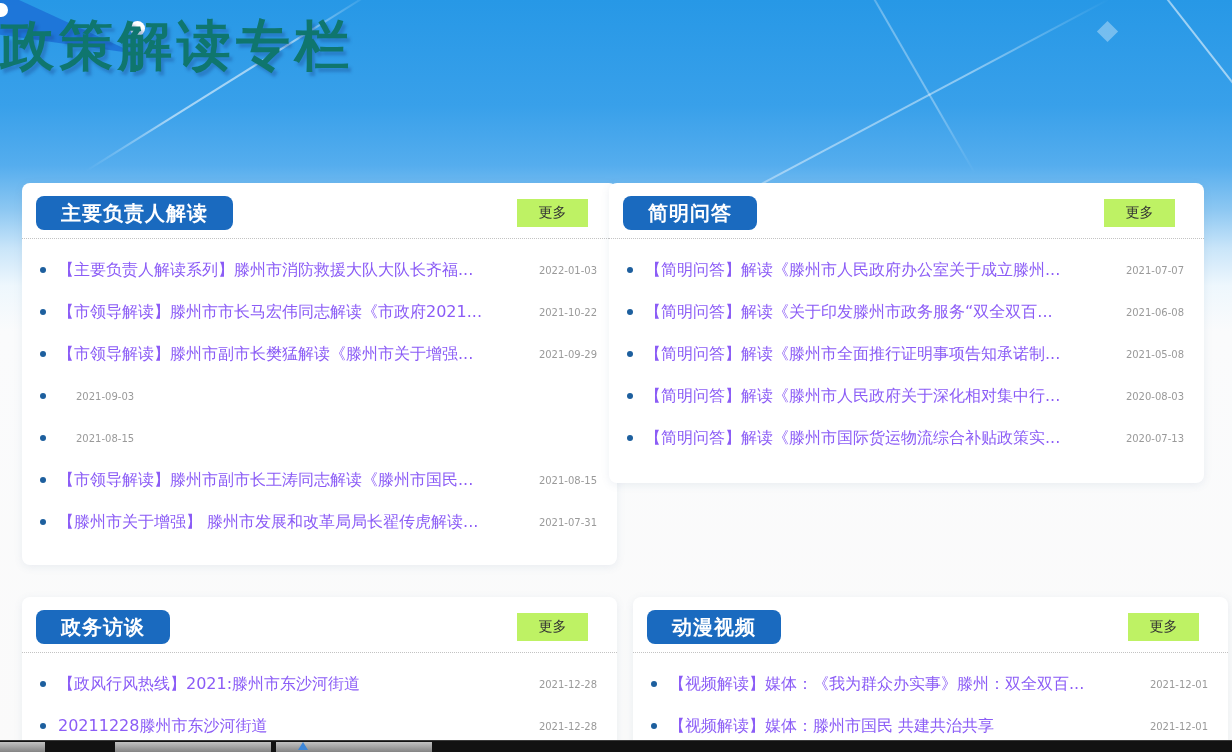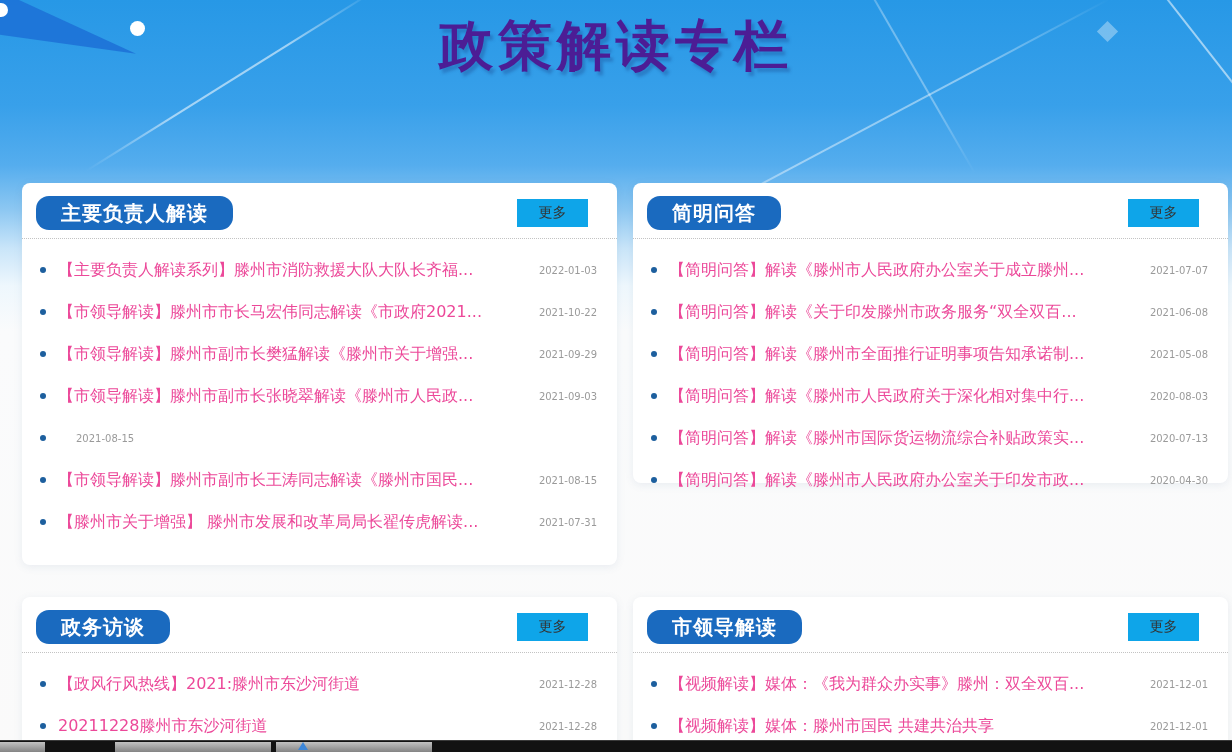--- a/index.html
+++ b/index.html
@@ -30,59 +30,59 @@
   .line { height:2px; background:linear-gradient(90deg,rgba(255,255,255,0) 0%,rgba(255,255,255,0.55) 30%,rgba(255,255,255,0.55) 70%,rgba(255,255,255,0) 100%); transform-origin:center; }
   .line1 { left:60px;  top:80px;  width:340px; transform:rotate(-32deg); }
   .line2 { left:620px; top:120px; width:520px; transform:rotate(-28deg); opacity:.8; }
   .line3 { left:1090px; top:40px; width:220px; transform:rotate(52deg); }
   .line4 { left:-40px; top:330px; width:420px; transform:rotate(-40deg); opacity:.6; }
   .line5 { left:780px; top:60px; width:260px; transform:rotate(60deg); opacity:.6; }
 
   
   .hero-title {
     position:absolute; left:0; top:10px; width:1232px;
-    text-align:center; color:#4c1d95; font-size:54px; font-weight:900;
+    text-align:left; color:#0f766e; font-size:54px; font-weight:900;
     letter-spacing:5px;
     text-shadow:3px 4px 3px rgba(25,70,140,0.35);
   }
 
   
   .card {
     position:absolute; width:595px; background:#fff;
     border-radius:8px; box-shadow:0 2px 8px rgba(80,110,150,0.10);
   }
   .card.tl { left:22px;  top:183px; height:382px; }
-  .card.tr { left:633px; top:183px; height:300px; }
+  .card.tr { left:609px; top:183px; height:300px; }
   .card.bl { left:22px;  top:597px; height:382px; }
   .card.br { left:633px; top:597px; height:382px; }
 
   .card-head {
     display:flex; align-items:center; justify-content:space-between;
     padding:13px 29px 8px 14px;
     border-bottom:1px dotted #c3c3c3;
   }
   .tab {
     background:#1a6abf; color:#fff; font-size:20px; font-weight:bold;
-    line-height:34px; padding:0 25px; border-radius:13px; letter-spacing:1px;
+    line-height:34px; padding:0 25px; border-radius:8px; letter-spacing:1px;
   }
   .more-btn {
-    width:71px; height:28px; background:#0ea5e9; border:none;
+    width:71px; height:28px; background:#bef264; border:none;
     font-size:14px; color:#333; cursor:pointer;
     display:flex; align-items:center; justify-content:center;
     font-family:inherit;
   }
 
   .list { list-style:none; padding:10px 20px 0 18px; }
   .row { display:flex; align-items:center; height:42px; cursor:pointer; }
   .bullet {
     width:6px; height:6px; border-radius:50%; background:#1d5f9e;
     flex:none; margin-right:12px;
   }
   .item-title {
-    flex:1; font-size:16px; color:#ec4899;
+    flex:1; font-size:16px; color:#8b5cf6;
     white-space:nowrap; overflow:hidden;
   }
   .item-date { flex:none; margin-left:18px; font-size:10px; color:#9a9a9a; }
 
   
   .taskbar {
     position:absolute; left:0; bottom:0; width:1232px; height:12px;
     background:#121212; z-index:50;
     border-top:1px solid #3a3a3a;
   }
@@ -130,21 +130,20 @@
         <span class="item-title">【市领导解读】滕州市市长马宏伟同志解读《市政府2021...</span>
         <span class="item-date">2021-10-22</span>
       </li>
       <li class="row">
         <span class="bullet"></span>
         <span class="item-title">【市领导解读】滕州市副市长樊猛解读《滕州市关于增强...</span>
         <span class="item-date">2021-09-29</span>
       </li>
       <li class="row">
         <span class="bullet"></span>
-        <span class="item-title">【市领导解读】滕州市副市长张晓翠解读《滕州市人民政...</span>
         <span class="item-date">2021-09-03</span>
       </li>
       <li class="row">
         <span class="bullet"></span>
         <span class="item-date">2021-08-15</span>
       </li>
       <li class="row">
         <span class="bullet"></span>
         <span class="item-title">【市领导解读】滕州市副市长王涛同志解读《滕州市国民...</span>
         <span class="item-date">2021-08-15</span>
@@ -181,25 +180,20 @@
       <li class="row">
         <span class="bullet"></span>
         <span class="item-title">【简明问答】解读《滕州市人民政府关于深化相对集中行...</span>
         <span class="item-date">2020-08-03</span>
       </li>
       <li class="row">
         <span class="bullet"></span>
         <span class="item-title">【简明问答】解读《滕州市国际货运物流综合补贴政策实...</span>
         <span class="item-date">2020-07-13</span>
       </li>
-      <li class="row">
-        <span class="bullet"></span>
-        <span class="item-title">【简明问答】解读《滕州市人民政府办公室关于印发市政...</span>
-        <span class="item-date">2020-04-30</span>
-      </li>
     </ul>
 </section>
 
 <section class="card bl">
   <div class="card-head">
     <span class="tab">政务访谈</span>
     <button class="more-btn">更多</button>
   </div>
   <ul class="list">
       <li class="row">
@@ -210,21 +204,21 @@
       <li class="row">
         <span class="bullet"></span>
         <span class="item-title">20211228滕州市东沙河街道</span>
         <span class="item-date">2021-12-28</span>
       </li>
     </ul>
 </section>
 
 <section class="card br">
   <div class="card-head">
-    <span class="tab">市领导解读</span>
+    <span class="tab">动漫视频</span>
     <button class="more-btn">更多</button>
   </div>
   <ul class="list">
       <li class="row">
         <span class="bullet"></span>
         <span class="item-title">【视频解读】媒体：《我为群众办实事》滕州：双全双百...</span>
         <span class="item-date">2021-12-01</span>
       </li>
       <li class="row">
         <span class="bullet"></span>

